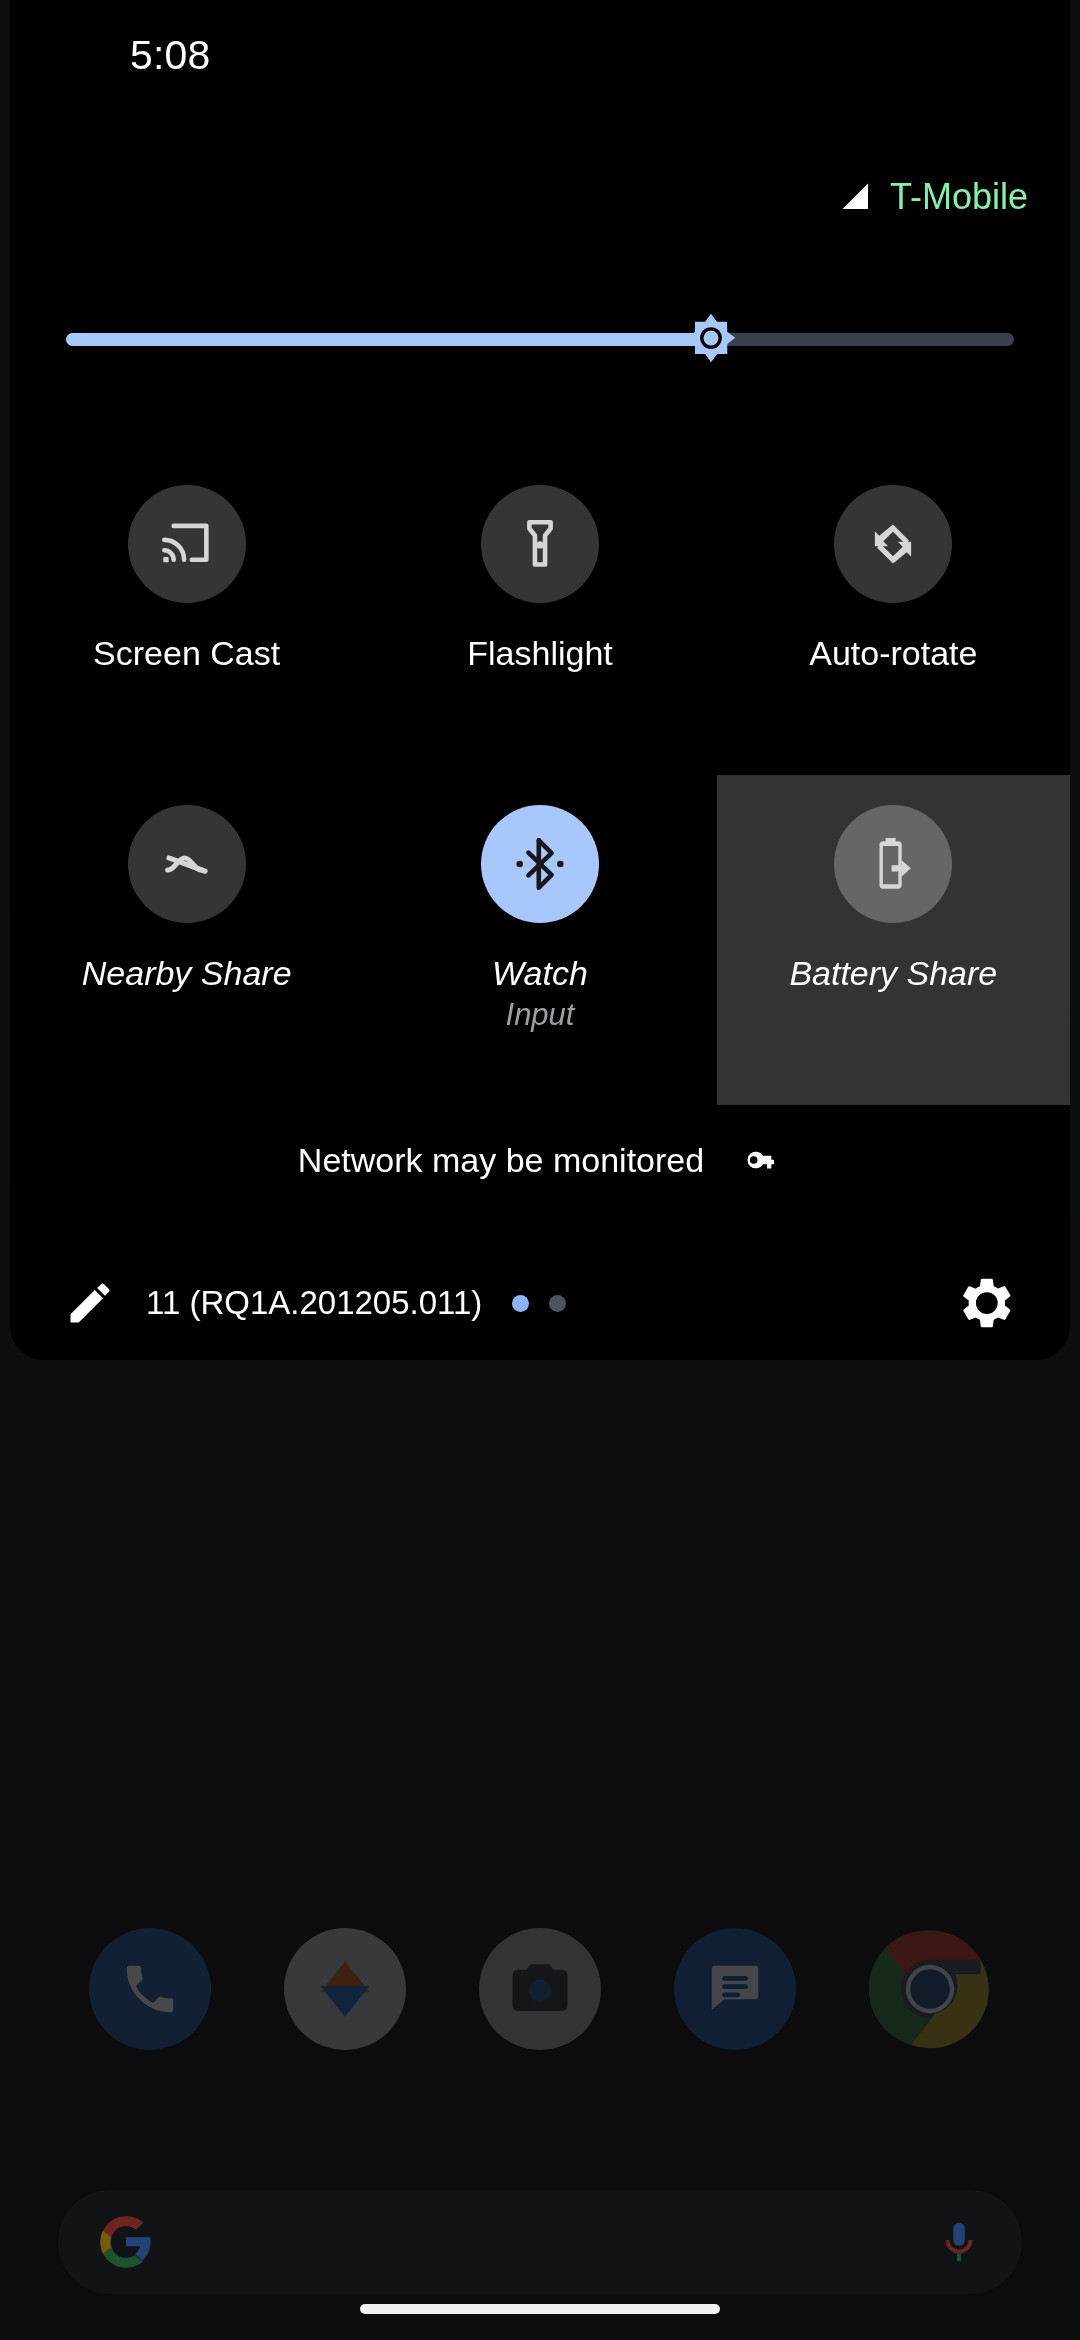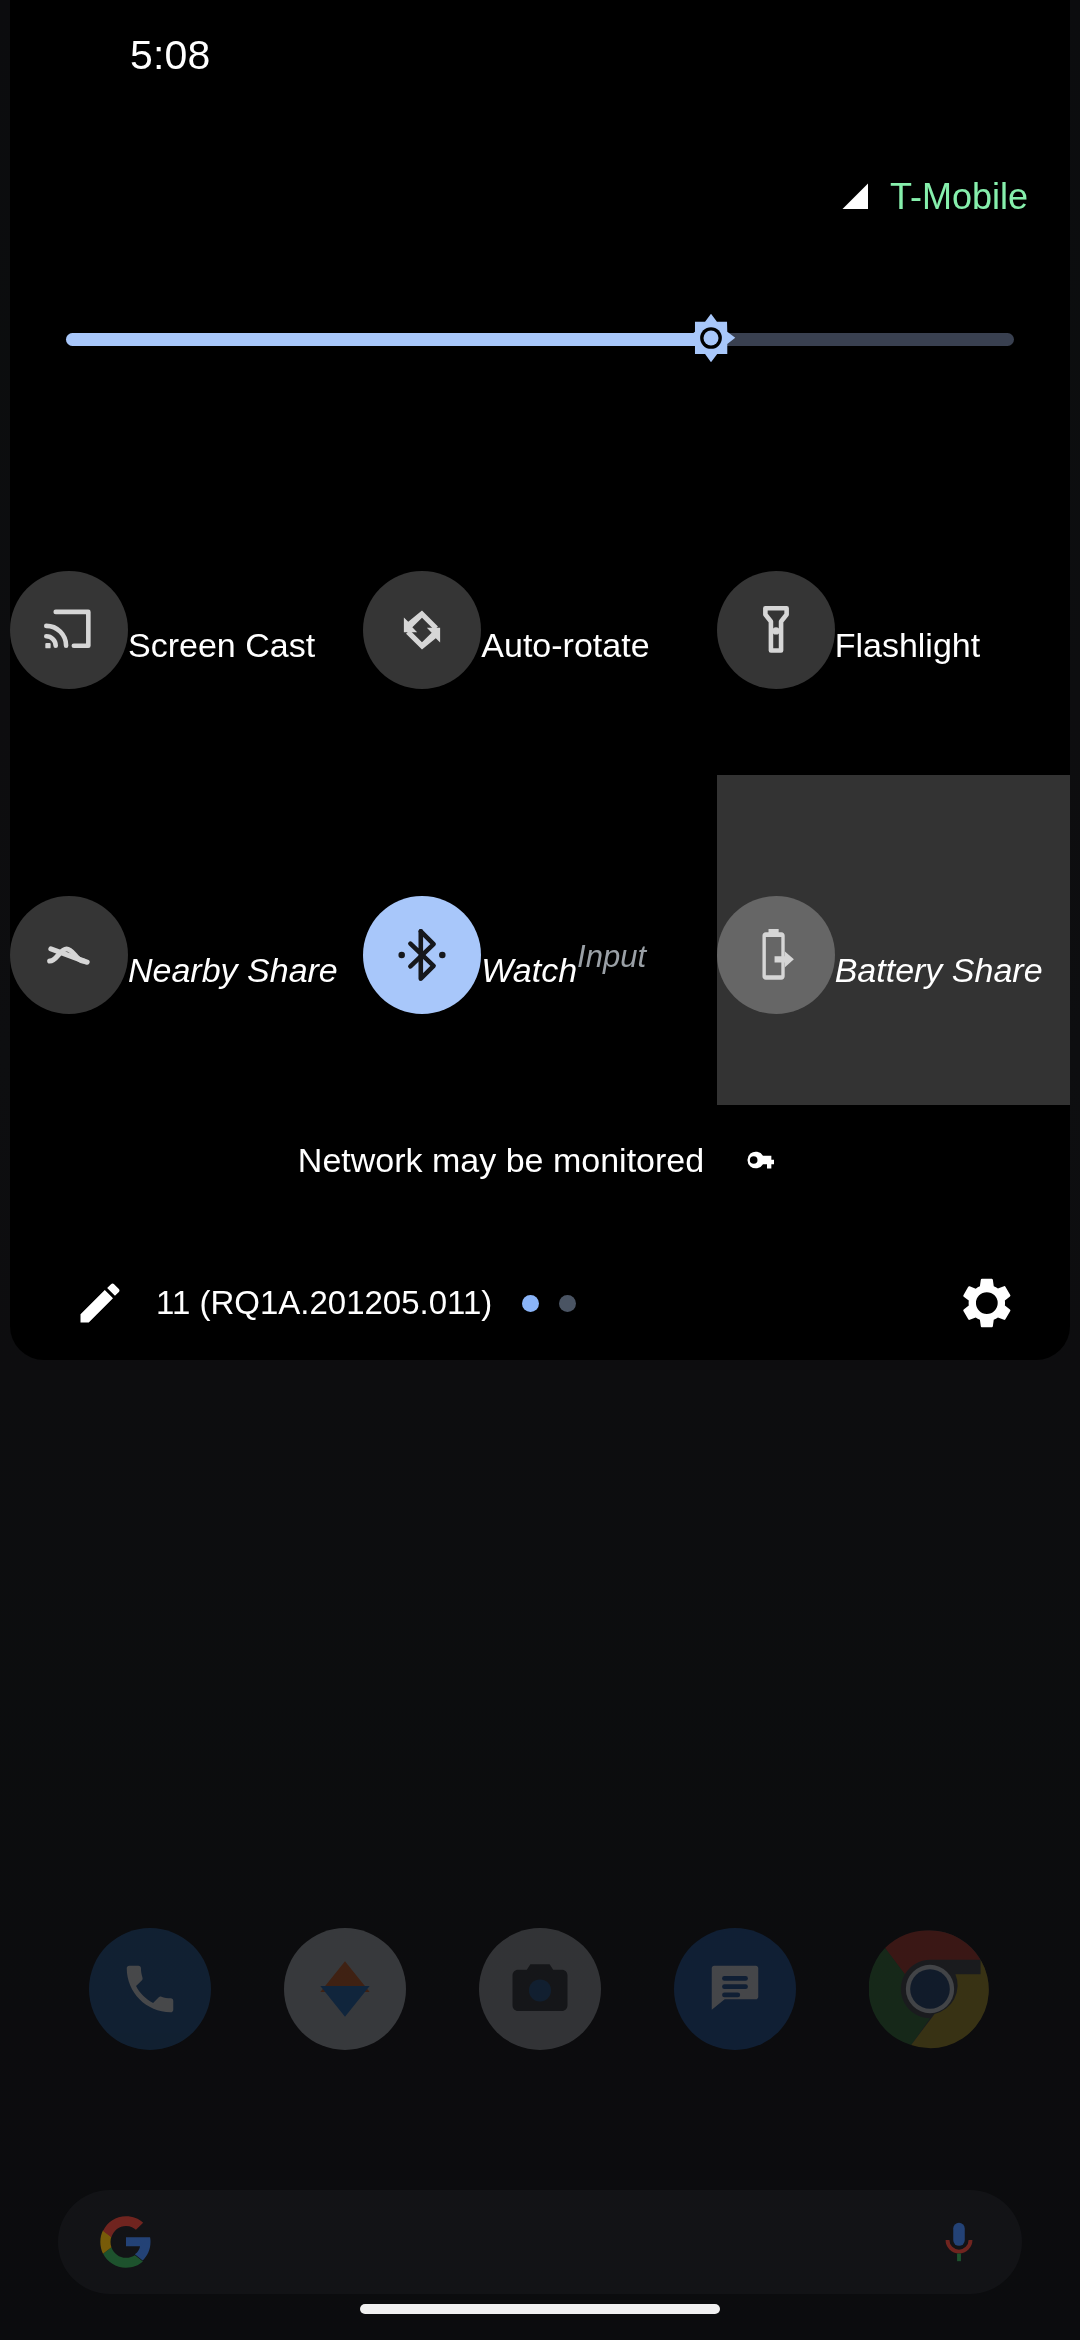--- a/index.html
+++ b/index.html
@@ -87,21 +87,21 @@
   }
 
   
   #tiles{
     position:absolute; top:455px; left:0; right:0;
   }
   .tile-row{ display:flex; }
   .tile{
     flex:1 1 0;
     height:320px;
-    display:flex; flex-direction:row; align-items:center;
+    display:flex; flex-direction:column; align-items:center;
     padding-top:30px;
     position:relative;
   }
   .tile.row2{ height:330px;font-style:italic; }
   .tile-ico{
     width:118px; height:118px; border-radius:50%;
     background:#353535;
     display:flex; align-items:center; justify-content:center;
   }
   .tile.active .tile-ico{ background:#a8c7fa; }
@@ -116,21 +116,21 @@
   }
 
   
   #monitor-row{
     position:absolute; top:1140px; left:0; right:0;
     display:flex; align-items:center; justify-content:center; gap:38px;
   }
   #monitor-text{ font-size:34px; color:#ffffff; }
 
   #qs-footer{
-    position:absolute; top:1255px; left:10px; right:0; height:96px;
+    position:absolute; top:1255px; left:0; right:0; height:96px;
     display:flex; align-items:center;
   }
   #edit-btn{ margin-left:52px; width:56px; height:56px;
     display:flex; align-items:center; justify-content:center; }
   #build-label{ margin-left:28px; font-size:33px; color:#ffffff; }
   #page-dots{ display:flex; align-items:center; gap:20px; margin-left:30px; }
   .dot{ width:17px; height:17px; border-radius:50%; }
   .dot.on{ background:#8ab4f8; }
   .dot.off{ background:#4a5463; }
   #settings-btn{ margin-left:auto; margin-right:52px;
@@ -232,35 +232,35 @@
             <path fill="none" stroke="#d6d6d6" stroke-width="1.9" stroke-linecap="round" d="M2.6 10.3a8.2 8.2 0 0 1 8.2 8.2M2.6 14.6a3.9 3.9 0 0 1 3.9 3.9"></path>
             <rect x="2.2" y="17.4" width="2.2" height="2.2" rx=".4" fill="#d6d6d6"></rect>
           </svg>
         </div>
         <div class="tile-label">Screen Cast</div>
       </div>
 
       <div class="tile">
         <div class="tile-ico">
           <svg width="58" height="58" viewBox="0 0 24 24">
+            <path fill="none" stroke="#d6d6d6" stroke-width="1.9" stroke-linejoin="round" d="M7.6 3h8.8v2.6l-2.3 2.9v12H9.9v-12L7.6 5.6V3z"></path>
+            <circle cx="12" cy="12.4" r="1.5" fill="#d6d6d6"></circle>
+          </svg>
+        </div>
+        <div class="tile-label">Flashlight</div>
+      </div>
+
+      <div class="tile">
+        <div class="tile-ico">
+          <svg width="58" height="58" viewBox="0 0 24 24">
             <path fill="#d6d6d6" d="M12 4.3l6.6 6.6-1.5 1.5-5.1-5.1-4 4 2 2H4.5V7.2l1.8 1.8 5.7-4.7z" transform="translate(0,-.4)"></path>
             <path fill="#d6d6d6" d="M12 19.7L5.4 13.1l1.5-1.5 5.1 5.1 4-4-2-2h5.5v6.1l-1.8-1.8-5.7 4.7z" transform="translate(0,.4)"></path>
           </svg>
         </div>
         <div class="tile-label">Auto-rotate</div>
-      </div>
-
-      <div class="tile">
-        <div class="tile-ico">
-          <svg width="58" height="58" viewBox="0 0 24 24">
-            <path fill="none" stroke="#d6d6d6" stroke-width="1.9" stroke-linejoin="round" d="M7.6 3h8.8v2.6l-2.3 2.9v12H9.9v-12L7.6 5.6V3z"></path>
-            <circle cx="12" cy="12.4" r="1.5" fill="#d6d6d6"></circle>
-          </svg>
-        </div>
-        <div class="tile-label">Flashlight</div>
       </div>
 
     </div>
 
     <div class="tile-row">
 
       <div class="tile row2">
         <div class="tile-ico">
           <svg width="58" height="58" viewBox="0 0 24 24">
             <path fill="none" stroke="#d6d6d6" stroke-width="2.1" stroke-linecap="round" d="M4 14.5c3 0 4.2-5 7-5s4 5 7 5"></path>

